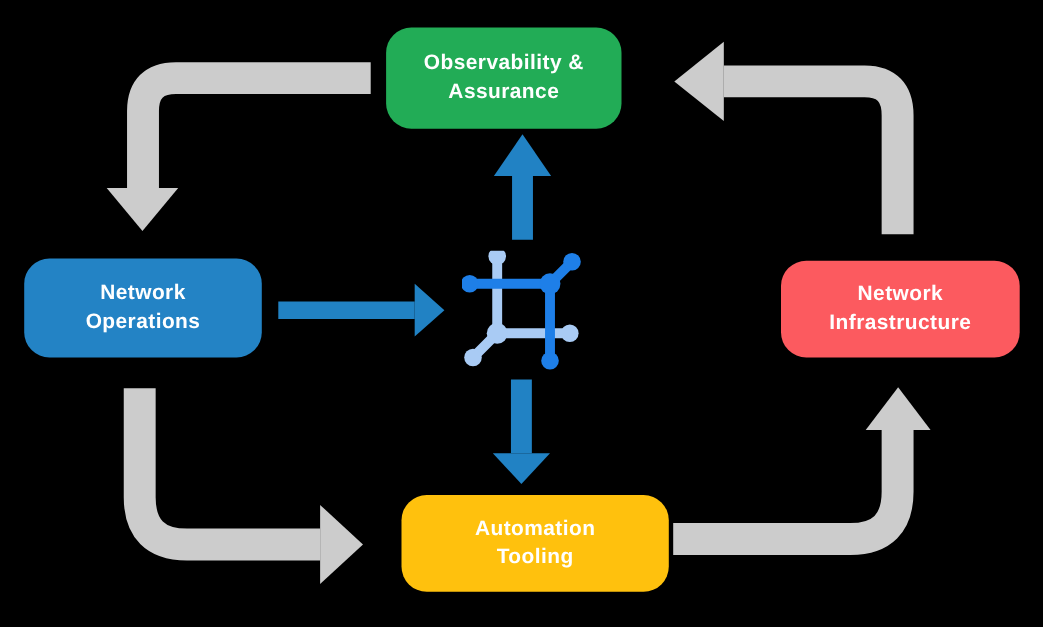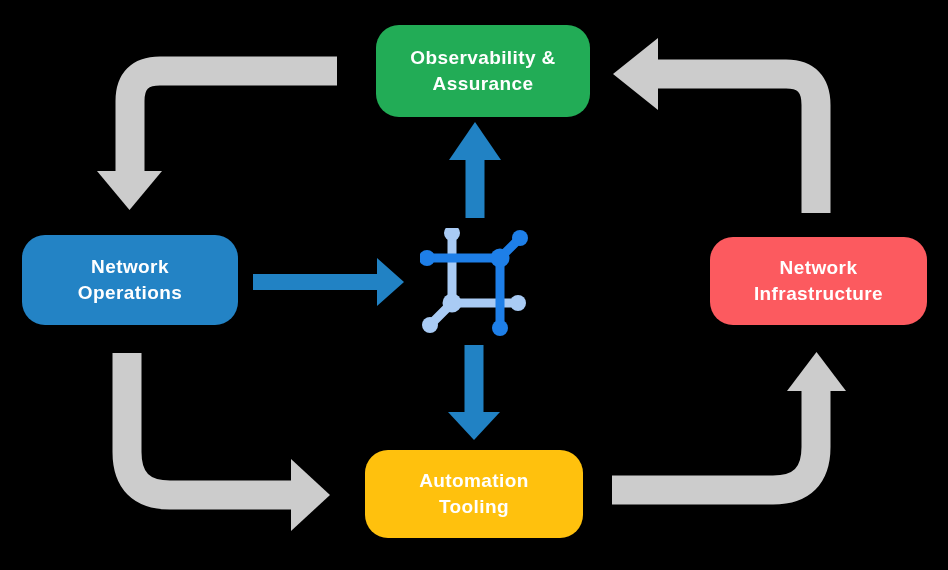--- a/index.html
+++ b/index.html
@@ -18,24 +18,24 @@
     text-align:center;
   }
   .box-label{
     color:#ffffff;
     font-size:19px;
     font-weight:600;
     letter-spacing:.4px;
     line-height:1.35;
     white-space:pre-line;
   }
-  .box-top{   left:376px; top:25px;  width:214px; height:92px; background:#22AC56; }
+  .box-top{   left:351px; top:25px;  width:214px; height:92px; background:#22AC56; }
   .box-left{  left:22px;  top:235px; width:216px; height:90px; background:#2383C5; }
   .box-right{ left:710px; top:237px; width:217px; height:88px; background:#FC5A5F; }
-  .box-bottom{left:365px; top:450px; width:218px; height:88px; background:#FFC10D; }
+  .box-bottom{left:365px; top:450px; width:243px; height:88px; background:#FFC10D; }
   .center-icon{position:absolute; left:420px; top:228px; width:112px; height:112px;}
 </style>
 </head>
 <body>
 
 <div class="canvas">
 
   <svg class="overlay" viewBox="0 0 948 570" aria-hidden="true">
 
     <g>

